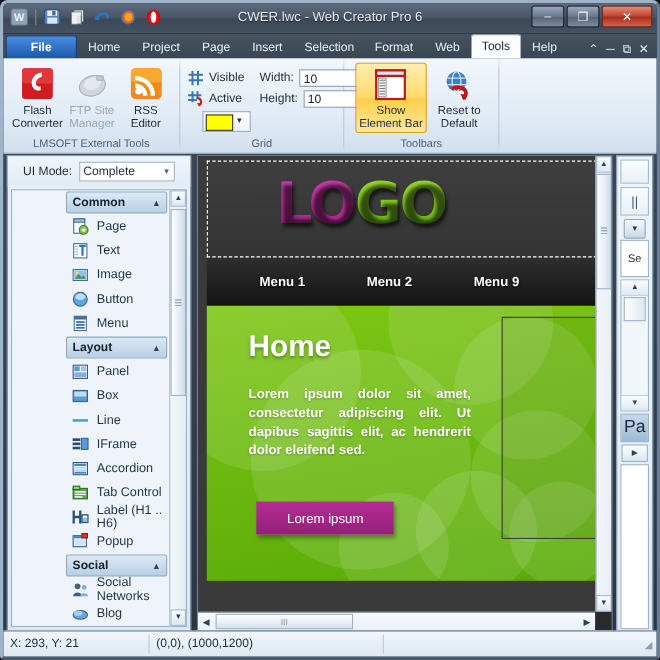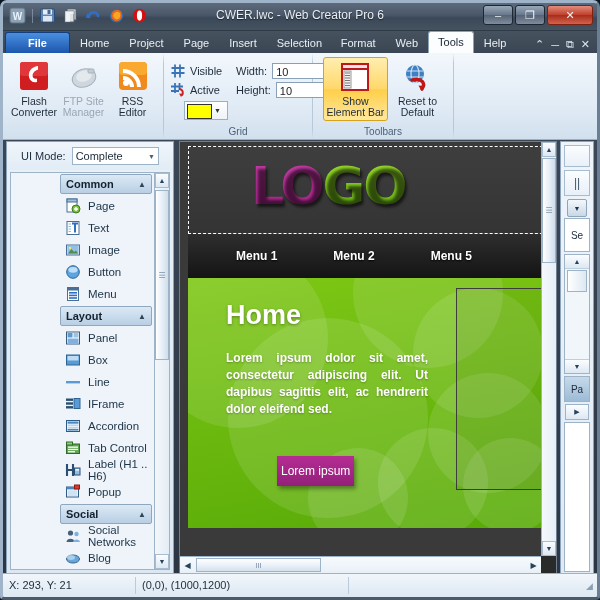--- a/index.html
+++ b/index.html
@@ -211,23 +211,22 @@
     text-shadow:0 1px 3px rgba(0,0,0,.35);
   }
   .para{
     position:absolute;left:38px;top:72px;width:202px;color:#fff;
     font-size:12px;font-weight:bold;line-height:17px;text-align:justify;
     text-shadow:0 1px 2px rgba(0,0,0,.28);
   }
   .cta{
     position:absolute;left:45px;top:178px;
     background:linear-gradient(#b52c93,#93207a);
-    color:#fff;font-size:12px;padding:8px 4px;
+    color:#fff;font-size:12px;padding:8px 28px;
     box-shadow:2px 3px 4px rgba(0,0,0,.35);
-    margin-left:44px;
   }
   .greenbox{
     position:absolute;right:0px;top:10px;width:100px;height:200px;
     border:1px solid #3d3d3d;background:rgba(0,0,0,.05);
   }
 
   .cv-vscroll{position:absolute;right:0;top:0;bottom:17px;width:15px;
     background:linear-gradient(90deg,#f4f8fc,#e6eef6);border-left:1px solid #9db3c8;box-sizing:border-box;}
   .cv-hscroll{position:absolute;left:0;right:15px;bottom:0;height:17px;
     background:linear-gradient(#f7fafd,#e8f0f7);border-top:1px solid #9db3c8;box-sizing:border-box;}
@@ -255,21 +254,21 @@
   .rd-drop{
     margin:0 6px;height:16px;border:1px solid #8fa5ba;border-radius:2px;
     background:linear-gradient(#f4f8fc,#c9d8e6);
     display:flex;align-items:center;justify-content:center;font-size:7px;color:#203549;
   }
   .vtab{
     margin:1px 3px;height:34px;background:#fff;border:1px solid #9db3c8;
     display:flex;align-items:center;justify-content:center;
     font-size:10px;color:#1d2b3a;overflow:hidden;box-sizing:border-box;
   }
-  .vtab.sel{background:linear-gradient(#c6d9ea,#9dbbd6);font-size:10px;}
+  .vtab.sel{background:linear-gradient(#c6d9ea,#9dbbd6);font-size:16px;}
   .rd-scroll{
     margin:2px 3px;border:1px solid #9db3c8;background:#f1f6fb;box-sizing:border-box;
     position:relative;
   }
   .rd-sbtn{height:13px;display:flex;align-items:center;justify-content:center;font-size:7px;color:#27425a;
     background:linear-gradient(#fbfdff,#dde8f2);border-bottom:1px solid #bccfdf;}
   .rd-sthumb{margin:1px 2px;height:22px;background:linear-gradient(90deg,#fff,#dde8f2);border:1px solid #9db3c8;box-sizing:border-box;}
   .rd-arrowbtn{
     margin:2px 4px;height:16px;border:1px solid #9db3c8;
     background:linear-gradient(#fbfdff,#dde8f2);
@@ -395,20 +394,21 @@
               <rect x="3" y="2" width="28" height="13" rx="4" fill="#f9a830"></rect>
               <circle cx="10" cy="23" r="3" fill="#fff"></circle>
               <path d="M7 16 A11 11 0 0 1 18 27 L14 27 A7 7 0 0 0 7 20 Z" fill="#fff"></path>
               <path d="M7 9 A18 18 0 0 1 25 27 L21 27 A14 14 0 0 0 7 13 Z" fill="#fff"></path>
             </svg>
           </span>
           <span>RSS</span>
           <span>Editor</span>
         </div>
       </div>
+      <div class="group-label">LMSOFT External Tools</div>
     </div>
     <div class="group-div"></div>
 
     <div class="group" style="width:148px">
       <div class="group-body" style="padding-top:6px">
         <div class="gridcol">
           <div class="chkrow">
             <span class="ci">
               <svg width="16" height="16" viewBox="0 0 16 16">
                 <g stroke="#3b74b5" stroke-width="1.8">
@@ -710,21 +710,21 @@
 
           <div class="hdr">
             <div class="logo">
               <span class="p">LO</span><span class="g">GO</span>
             </div>
           </div>
 
           <div class="navbar">
             <div class="navitem">Menu 1</div>
             <div class="navitem">Menu 2</div>
-            <div class="navitem">Menu 5</div>
+            <div class="navitem">Menu 9</div>
           </div>
 
           <div class="body-sec">
             <div class="bub" style="left:-40px;top:-30px;width:180px;height:180px;"></div>
             <div class="bub" style="left:40px;top:40px;width:200px;height:200px;"></div>
             <div class="bub" style="left:165px;top:-60px;width:150px;height:150px;"></div>
             <div class="bub" style="left:225px;top:10px;width:130px;height:130px;"></div>
             <div class="bub" style="left:240px;top:95px;width:120px;height:120px;"></div>
             <div class="bub" style="left:190px;top:150px;width:110px;height:110px;"></div>
             <div class="bub" style="left:120px;top:170px;width:100px;height:100px;"></div>

